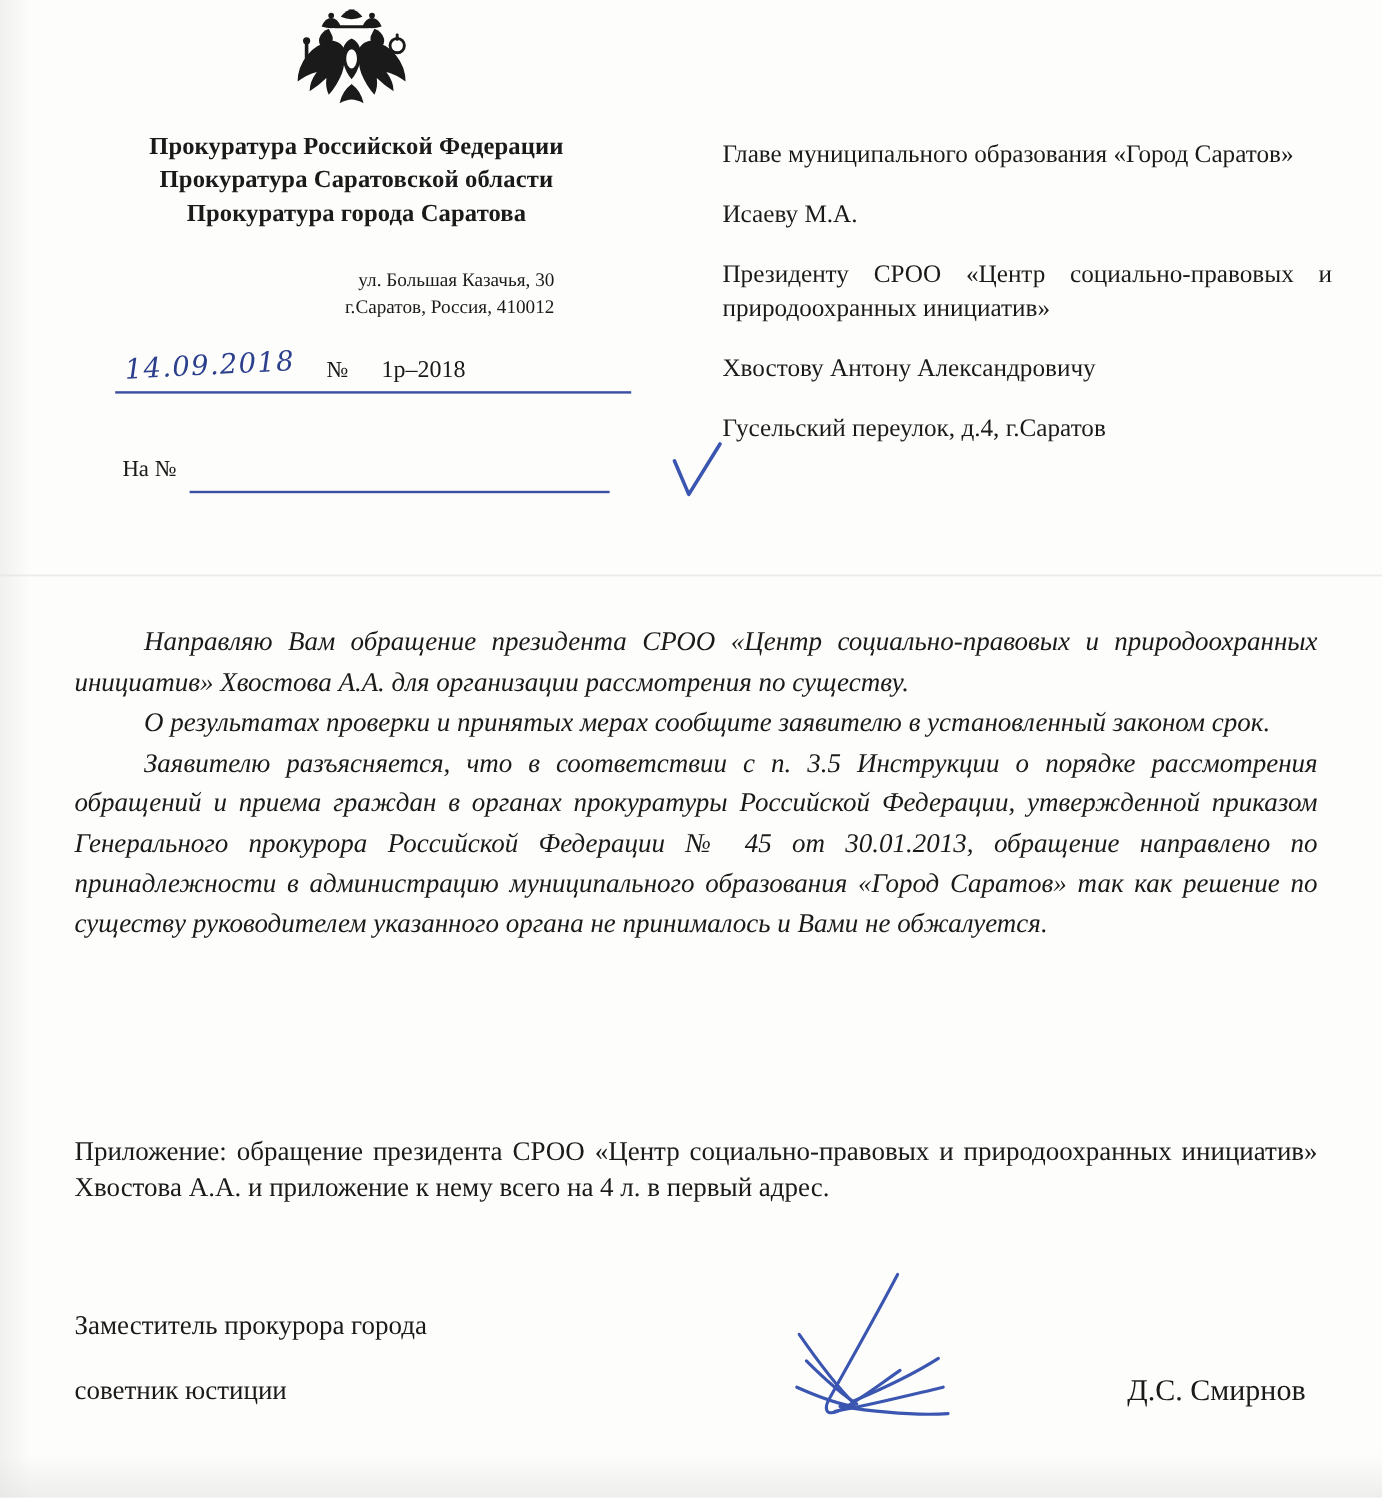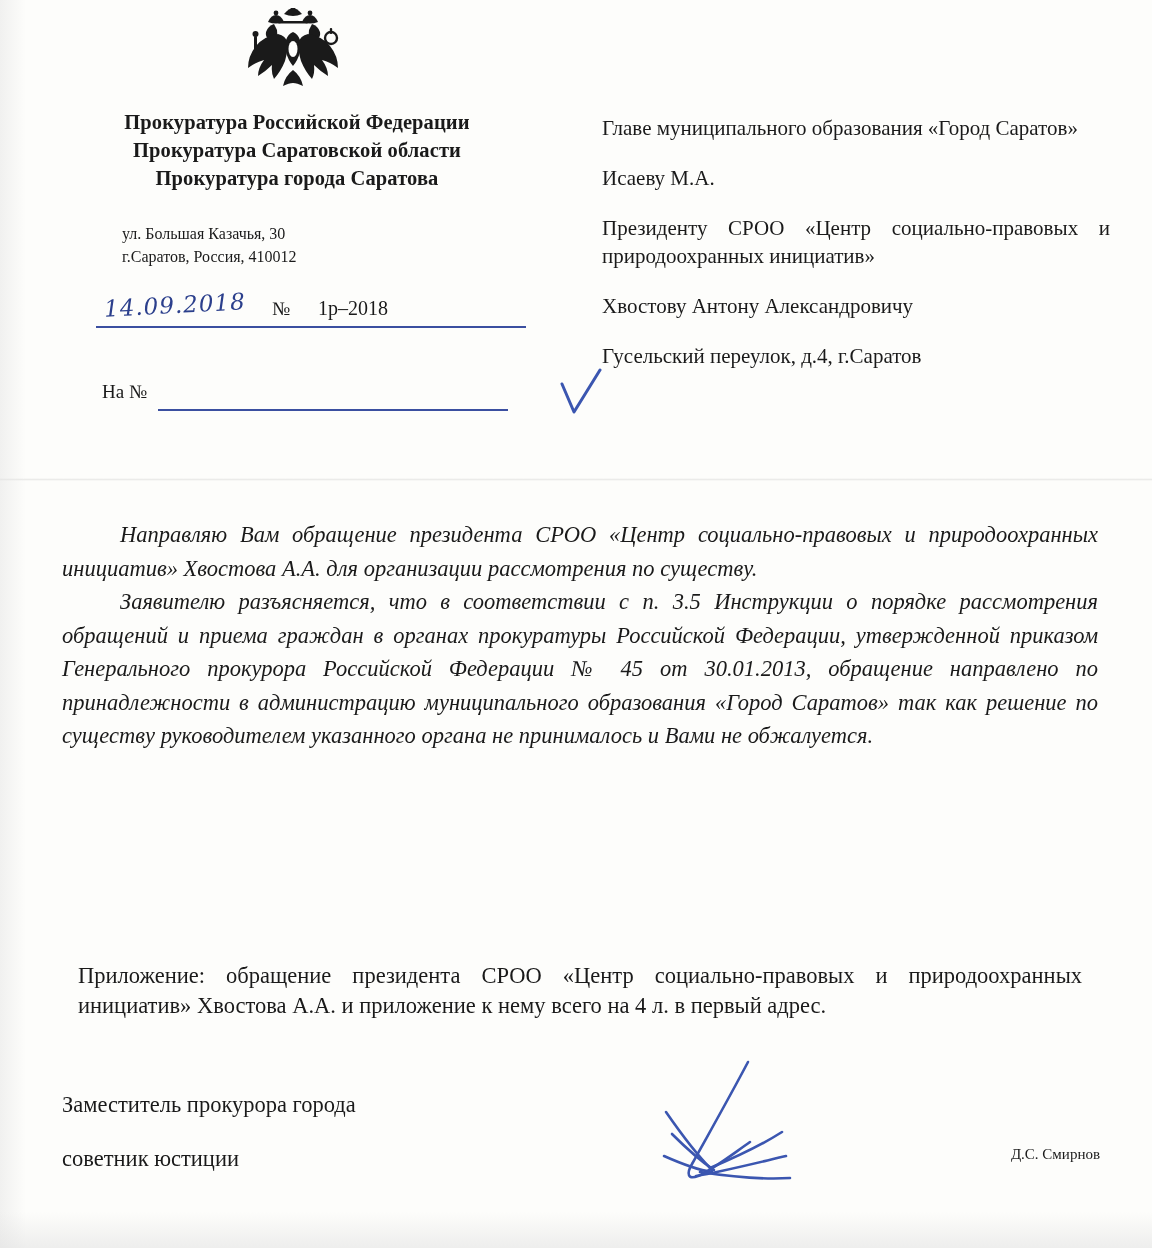--- a/index.html
+++ b/index.html
@@ -42,26 +42,26 @@
   }
   .letterhead .org-line {
     font-weight: bold;
     font-size: 20.5px;
     line-height: 28px;
     letter-spacing: 0.1px;
     white-space: nowrap;
   }
   .address {
     position: absolute;
-    left: 122px;
+    left: 102px;
     top: 222px;
     width: 360px;
     font-size: 16px;
     line-height: 23px;
-    text-align: left;
+    text-align: right;
   }
 
   
   .datarow {
     position: absolute;
     left: 96px;
     top: 292px;
     width: 430px;
     height: 36px;
   }
@@ -166,40 +166,40 @@
   }
   .attachment {
     position: absolute;
     left: 62px;
     top: 945px;
     width: 1036px;
     font-size: 22.5px;
     line-height: 30px;
     text-align: justify;
   }
-  .attachment p { margin: 16px; text-indent: 0; }
+  .attachment p { margin: 0; text-indent: 0; }
 
   
   .sig-line-1 {
     position: absolute;
     left: 62px;
     top: 1092px;
     font-size: 22.5px;
   }
   .sig-line-2 {
     position: absolute;
     left: 62px;
     top: 1146px;
     font-size: 22.5px;
   }
   .sig-name {
     position: absolute;
-    right: 52px;
+    right: 64px;
     top: 1146px;
-    font-size: 15px;
+    font-size: 25px;
   }
   .signature-mark {
     position: absolute;
     left: 600px;
     top: 1060px;
     width: 220px;
     height: 135px;
   }
 
   
@@ -309,20 +309,21 @@
   <div class="checkmark">
     <svg viewBox="0 0 46 50" width="46" height="50" xmlns="http://www.w3.org/2000/svg">
       <path d="M4 16 L16 44 L42 2" fill="none" stroke="#3b56b0" stroke-width="3" stroke-linecap="round" stroke-linejoin="round"></path>
     </svg>
   </div>
 
   <div class="fold-line"></div>
 
   <div class="body-text">
     <p>Направляю Вам обращение президента СРОО «Центр социально-правовых и природоохранных инициатив» Хвостова А.А. для организации рассмотрения по существу.</p>
+    <p>О результатах проверки и принятых мерах сообщите заявителю в установленный законом срок.</p>
     <p>Заявителю разъясняется, что в соответствии с п. 3.5 Инструкции о порядке рассмотрения обращений и приема граждан в органах прокуратуры Российской Федерации, утвержденной приказом Генерального прокурора Российской Федерации № 45 от 30.01.2013, обращение направлено по принадлежности в администрацию муниципального образования «Город Саратов» так как решение по существу руководителем указанного органа не принималось и Вами не обжалуется.</p>
   </div>
 
   <div class="attachment">
     <p>Приложение: обращение президента СРОО «Центр социально-правовых и природоохранных инициатив» Хвостова А.А. и приложение к нему всего на 4 л. в первый адрес.</p>
   </div>
 
   <div class="sig-line-1">Заместитель прокурора города</div>
   <div class="sig-line-2">советник юстиции</div>
   <div class="sig-name">Д.С. Смирнов</div>

